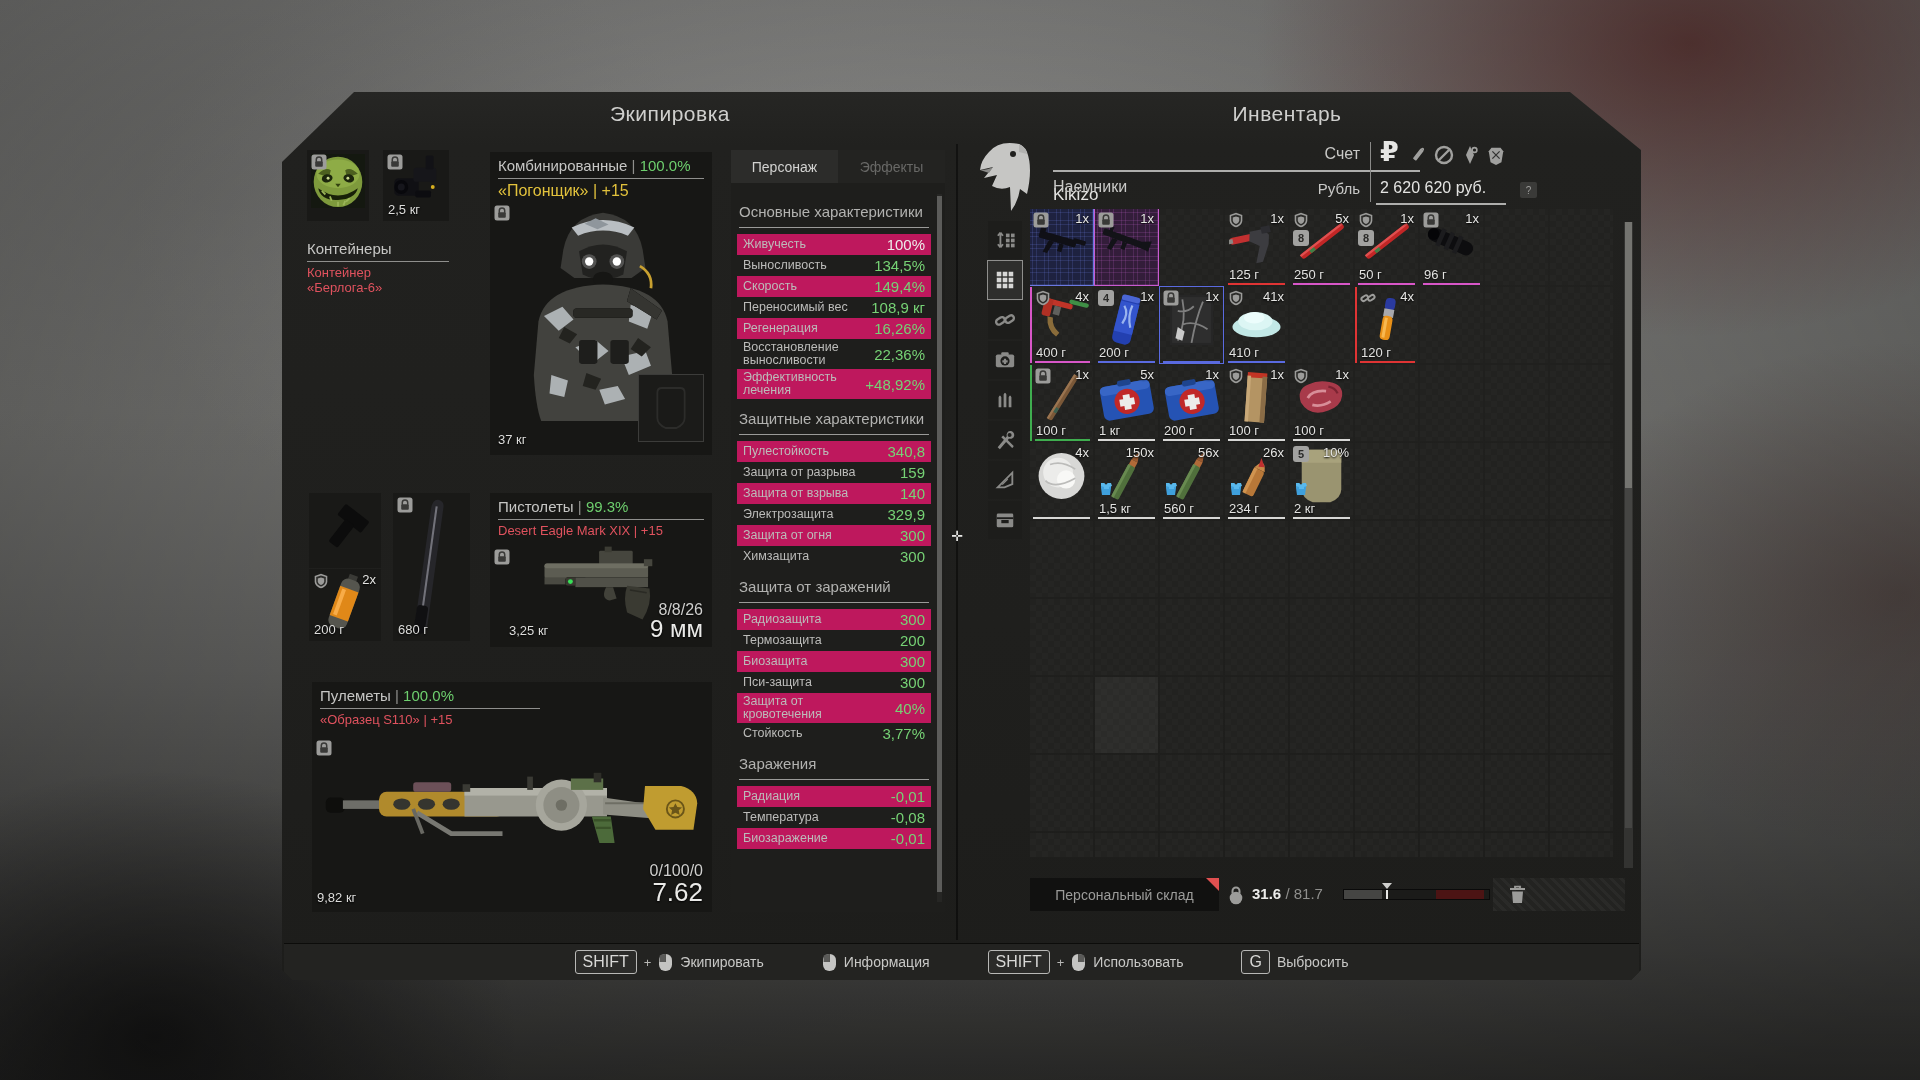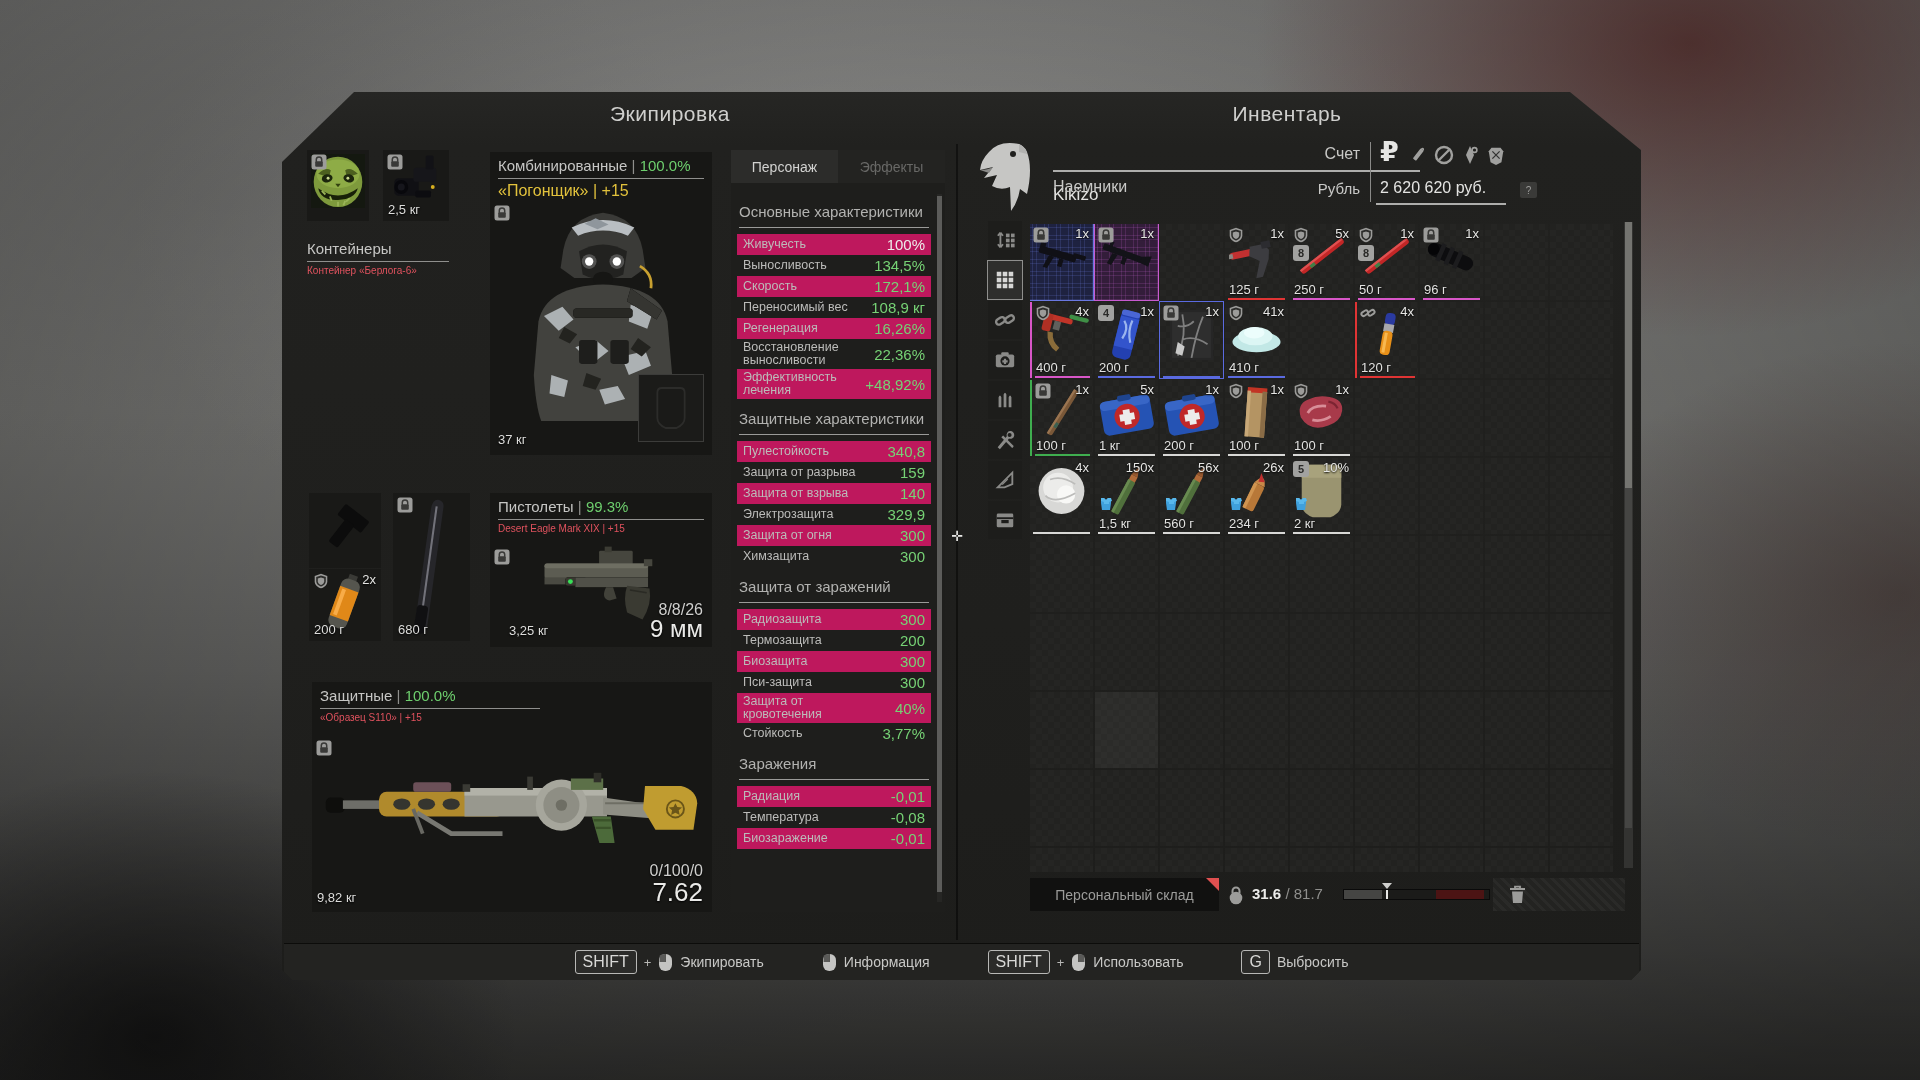--- a/index.html
+++ b/index.html
@@ -37,21 +37,21 @@
   .mouse-ic { width:15px; height:19px; }
   .mouse-ic.rmb { transform:scaleX(-1); }
 
   
   .slotbox { position:absolute; background:#191917; }
   .slot-weight { position:absolute; left:5px; bottom:4px; font-size:13px; color:#dddddb; text-shadow:0 1px 2px #000; }
   .slot-count { position:absolute; right:5px; top:3px; font-size:13px; color:#e4e4e2; text-shadow:0 1px 2px #000; }
   .lockb, .shieldb, .linkb { position:absolute; left:4px; top:4px; width:16px; height:16px; }
   .sec-head { font-size:15px; color:#c6c6c4; }
   .sec-line { height:1px; background:#8f8f8d; margin:4px 0 3px; }
-  .item-red { color:#e0525e; font-size:10px; }
+  .item-red { color:#e0525e; font-size:13px; }
   .item-yellow { color:#e2c23c; font-size:16px; }
   .cond-green { color:#6ecf6e; }
   .wpanel { position:absolute; background:#171715; }
   .wpanel .inner { position:absolute; left:8px; top:5px; right:8px; }
   .ammo-line { position:absolute; right:9px; font-size:16px; color:#cfcfcd; text-shadow:0 1px 2px #000; }
   .cal-line { position:absolute; right:9px; font-size:24px; color:#eaeae8; text-shadow:0 1px 2px #000; }
 
   
   .stats { position:absolute; left:449px; top:58px; width:214px; height:762px; background:#1e1e1c; }
   .stats-tabs { display:flex; height:33px; }
@@ -69,21 +69,21 @@
   .srow .val.white { color:#ececea; }
 
   
   .invhead-line { position:absolute; height:2px; background:#aeaeac; }
   .vline { position:absolute; width:1px; background:#8a8a88; }
   .filters { position:absolute; left:706px; top:129px; width:34px; }
   .fbtn { width:34px; height:38px; display:flex; align-items:center; justify-content:center; color:#8a8a88; margin-bottom:2px; background:#1d1d1b; }
   .fbtn svg { width:22px; height:22px; }
   .fbtn.active { background:#2e2e2c; outline:1px solid #8f8f8d; color:#d8d8d6; }
 
-  .grid { position:absolute; left:748px; top:132px; width:585px; height:648px; overflow:hidden; }
+  .grid { position:absolute; left:748px; top:117px; width:585px; height:648px; overflow:hidden; }
   .cell { position:absolute; width:63px; height:76px; background:#222220;
     background-image:
       linear-gradient(45deg, rgba(255,255,255,.016) 25%, transparent 25%, transparent 75%, rgba(255,255,255,.016) 75%),
       linear-gradient(45deg, rgba(255,255,255,.016) 25%, transparent 25%, transparent 75%, rgba(255,255,255,.016) 75%);
     background-size:12px 12px; background-position:0 0, 6px 6px; }
   .cell.hl { background-color:#2b2b29; }
   .cell.bp-blue { background-color:#1e2240;
      background-image:repeating-linear-gradient(0deg, rgba(110,130,240,.18) 0 1px, transparent 1px 8px),
                       repeating-linear-gradient(90deg, rgba(110,130,240,.18) 0 1px, transparent 1px 8px); }
   .cell.bp-mag { background-color:#331d3a;
@@ -608,21 +608,21 @@
     <svg style="position:absolute;left:26px;top:48px;width:176px;height:84px;">
         <use href="#it-pistol" width="176" height="84"></use>
       </svg>
     <div class="ammo-line" style="bottom:28px;">8/8/26</div>
     <div class="cal-line" style="bottom:4px;">9 мм</div>
     <div class="slot-weight" style="bottom:9px;margin-left:14px;">3,25 кг</div>
   </div>
 
   <div class="wpanel" style="left:30px;top:590px;width:400px;height:230px;">
     <div class="inner">
-      <div class="sec-head"><span>Защитные</span> <span style="color:#8f8f8d">|</span> <span class="cond-green">100.0%</span></div>
+      <div class="sec-head"><span>Пулеметы</span> <span style="color:#8f8f8d">|</span> <span class="cond-green">100.0%</span></div>
       <div class="sec-line" style="width:220px;"></div>
       <div class="item-red">«Образец S110» | +15</div>
     </div>
     <svg class="lockb" style="top:58px;">
         <use href="#sym-lock" width="16" height="16"></use>
       </svg>
     <svg style="position:absolute;left:10px;top:68px;width:380px;height:114px;">
         <use href="#it-mg" width="380" height="114"></use>
       </svg>
     <div class="ammo-line" style="bottom:32px;">0/100/0</div>
@@ -641,21 +641,21 @@
         <div class="srow striped">
           <div class="lab">Живучесть</div>
           <div class="val white">100%</div>
         </div>
         <div class="srow">
           <div class="lab">Выносливость</div>
           <div class="val">134,5%</div>
         </div>
         <div class="srow striped">
           <div class="lab">Скорость</div>
-          <div class="val">172,1%</div>
+          <div class="val">149,4%</div>
         </div>
         <div class="srow">
           <div class="lab">Переносимый вес</div>
           <div class="val">108,9 кг</div>
         </div>
         <div class="srow striped">
           <div class="lab">Регенерация</div>
           <div class="val">16,26%</div>
         </div>
         <div class="srow">

